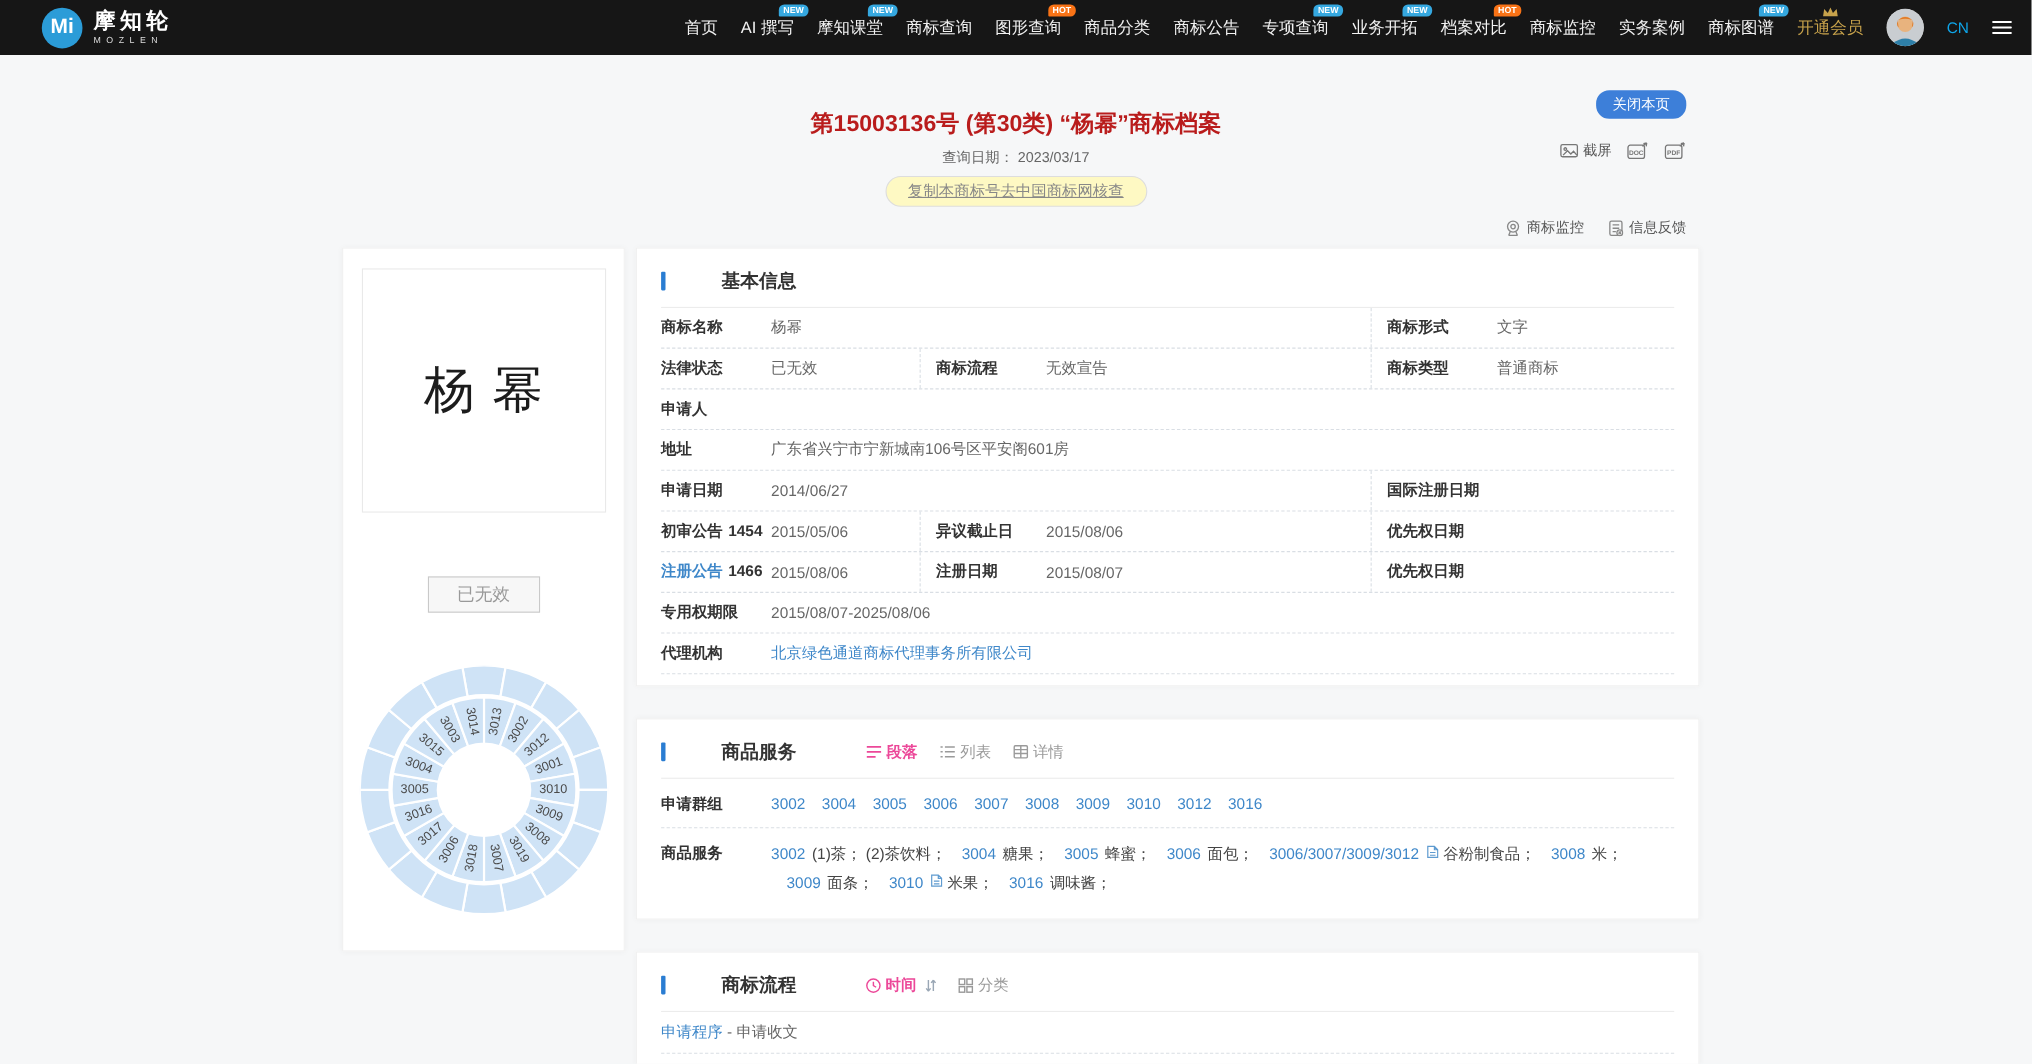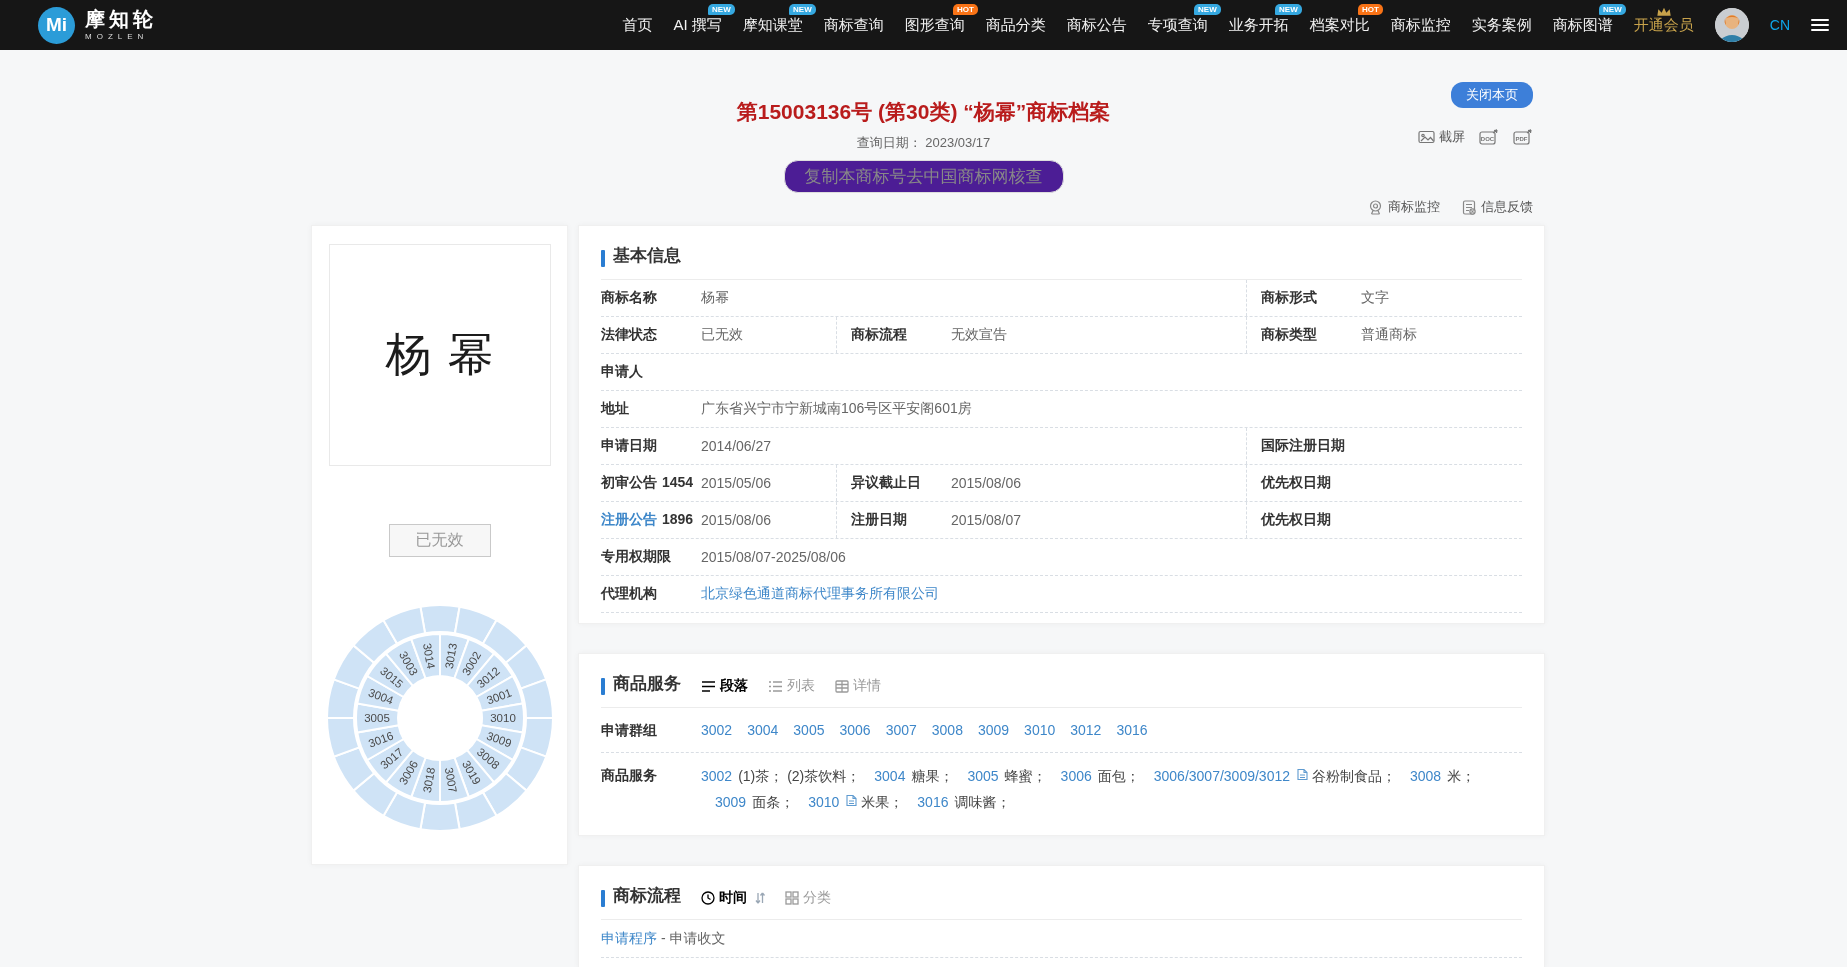--- a/index.html
+++ b/index.html
@@ -27,43 +27,43 @@
   .burger div { height:2.5px; background:#fff; margin:2.5px 0; border-radius:1px; }
 
   
   .header-zone { position:relative; height:175px; }
   .close-btn { position:absolute; top:32px; right:314px; background:#3d7fd9; color:#fff; font-size:13px;
     padding:4px 15px; border-radius:12px; border:none; cursor:pointer; }
   .page-title { position:absolute; top:48px; left:0; right:0; text-align:center; font-size:21px; font-weight:bold; color:#b91c1c; }
   .query-date { position:absolute; top:84px; left:0; right:0; text-align:center; font-size:13px; color:#666; }
   .export-row { position:absolute; top:78px; right:314px; display:flex; align-items:center; gap:14px; }
   .export-item { display:flex; align-items:center; gap:4px; color:#555; font-size:13px; cursor:pointer; }
-  .copy-btn { position:absolute; top:110px; left:50%; transform:translateX(-50%); background:#4c1d95;
-    border:1px solid #ddd; color:#888; font-size:17px; padding:4px 20px; border-radius:14px; cursor:pointer; }
+  .copy-btn { position:absolute; top:110px; left:50%; transform:translateX(-50%); background:#fef9c3;
+    border:1px solid #ddd; color:#888; font-size:14px; padding:4px 20px; border-radius:14px; cursor:pointer;text-decoration:underline; }
   .tools-row { position:absolute; top:148px; right:314px; display:flex; align-items:center; gap:22px; }
   .tool-item { display:flex; align-items:center; gap:5px; color:#555; font-size:13px; cursor:pointer; }
 
   
   .main { display:flex; align-items:flex-start; padding:0 302px 0 311px; gap:10px; }
   .card { background:#fff; border:1px solid #f0f0f0; box-shadow:0 0 6px rgba(0,0,0,.04); }
   .left-card { width:257px; height:640px; flex:none; display:flex; flex-direction:column; align-items:center; }
   .tm-image { width:222px; height:222px; margin-top:18px; border:1px solid #e9e9e9; background:#fff;
     display:flex; align-items:center; justify-content:center; cursor:pointer; }
   .tm-text { font-family:"DejaVu Serif","Liberation Serif",serif; font-size:46px; color:#1c1c1c; letter-spacing:.35em; text-indent:.35em; }
   .status-badge { margin-top:58px; border:1px solid #c9c9c9; background:#f7f7f7; color:#999;
     font-size:16px; padding:5px 26px; }
   .donut-wrap { margin-top:48px; }
 
   .right-col { flex:1; }
   .sec-card { padding:14px 22px 10px; margin-bottom:29px; }
-  .sec-head { display:flex; align-items:flex-end; padding:4px 0 12px; border-bottom:1px solid #ececec; }
+  .sec-head { display:flex; align-items:center; padding:4px 0 12px; border-bottom:1px solid #ececec;gap:43px; }
   .sec-bar { width:4px; height:17px; background:#2a7dd2; border-radius:1px; margin-right:8px; }
   .sec-title { font-size:17px; font-weight:bold; color:#333; }
   .toggle { display:flex; align-items:center; gap:4px; margin-left:20px; font-size:14px; color:#9a9a9a; cursor:pointer; }
-  .toggle.active { color:#000000; font-weight:bold; }
+  .toggle.active { color:#ec4899; font-weight:bold; }
   .toggle svg { display:block; }
 
   
   .b-row { display:grid; grid-template-columns:100px 135px 115px 295px 115px auto; align-items:center;
     min-height:37px; border-bottom:1px dashed #d9dee4; font-size:14px; }
   .cell-l { font-weight:bold; color:#333; white-space:nowrap; }
   .cell-l .num { margin-left:5px; color:#333; }
   .cell-v { color:#666; }
   .divcell { border-left:1px dashed #d9dee4; padding-left:14px; align-self:stretch; display:flex; align-items:center; }
   .link { color:#3e87c9; cursor:pointer; text-decoration:none; }
@@ -307,21 +307,21 @@
             <div class="cell-l divcell" style="grid-column: 3;">
               <span>异议截止日</span>
             </div>
             <div class="cell-v" style="grid-column: 4;"><span>2015/08/06</span></div>
             <div class="cell-l divcell" style="grid-column: 5;">
               <span>优先权日期</span>
             </div>
             <div class="cell-v" style="grid-column: 6;"><span></span></div>
           </div>
           <div class="b-row">
-            <div class="cell-l" style="grid-column: 1;"><span class="link">注册公告</span><span class="num">1896</span></div>
+            <div class="cell-l" style="grid-column: 1;"><span class="link">注册公告</span><span class="num">1466</span></div>
             <div class="cell-v" style="grid-column: 2;"><span>2015/08/06</span></div>
             <div class="cell-l divcell" style="grid-column: 3;">
               <span>注册日期</span>
             </div>
             <div class="cell-v" style="grid-column: 4;"><span>2015/08/07</span></div>
             <div class="cell-l divcell" style="grid-column: 5;">
               <span>优先权日期</span>
             </div>
             <div class="cell-v" style="grid-column: 6;"><span></span></div>
           </div>

